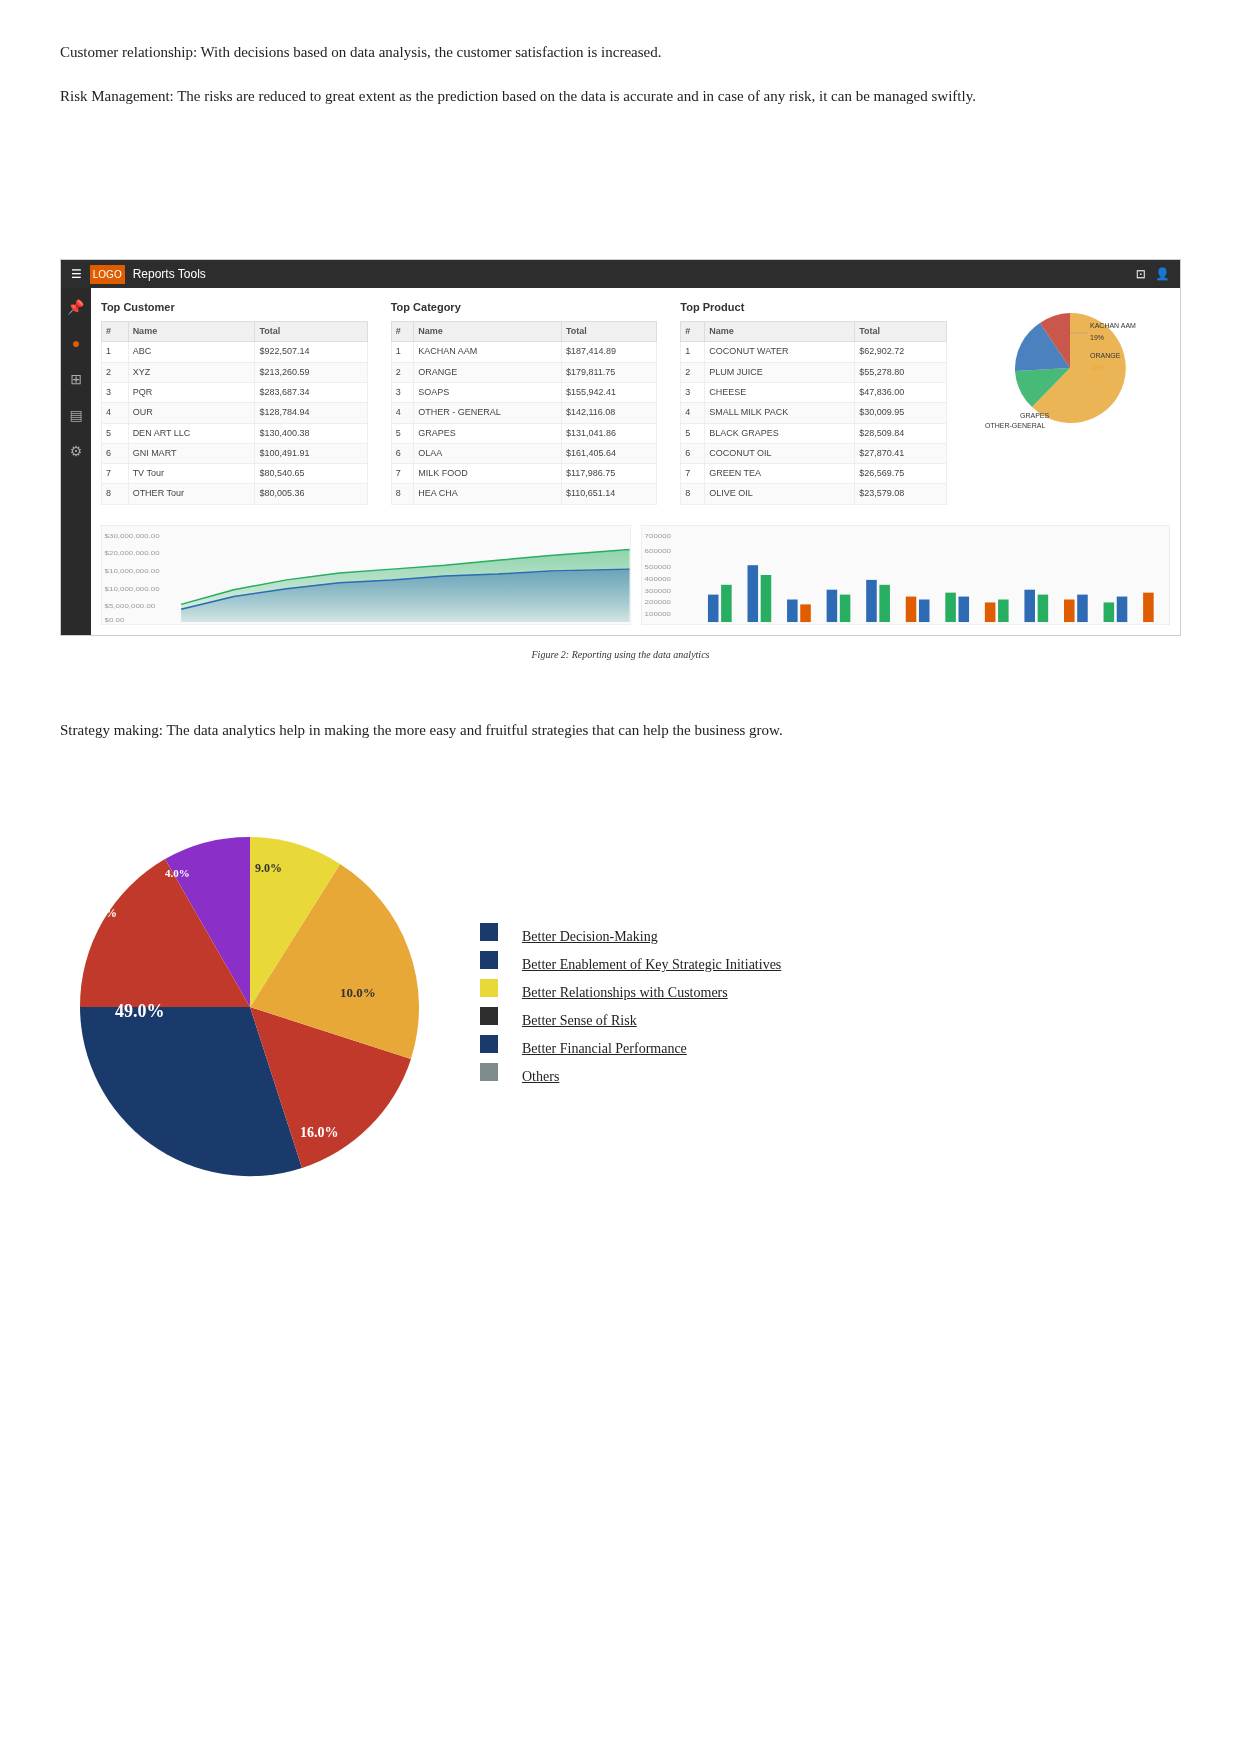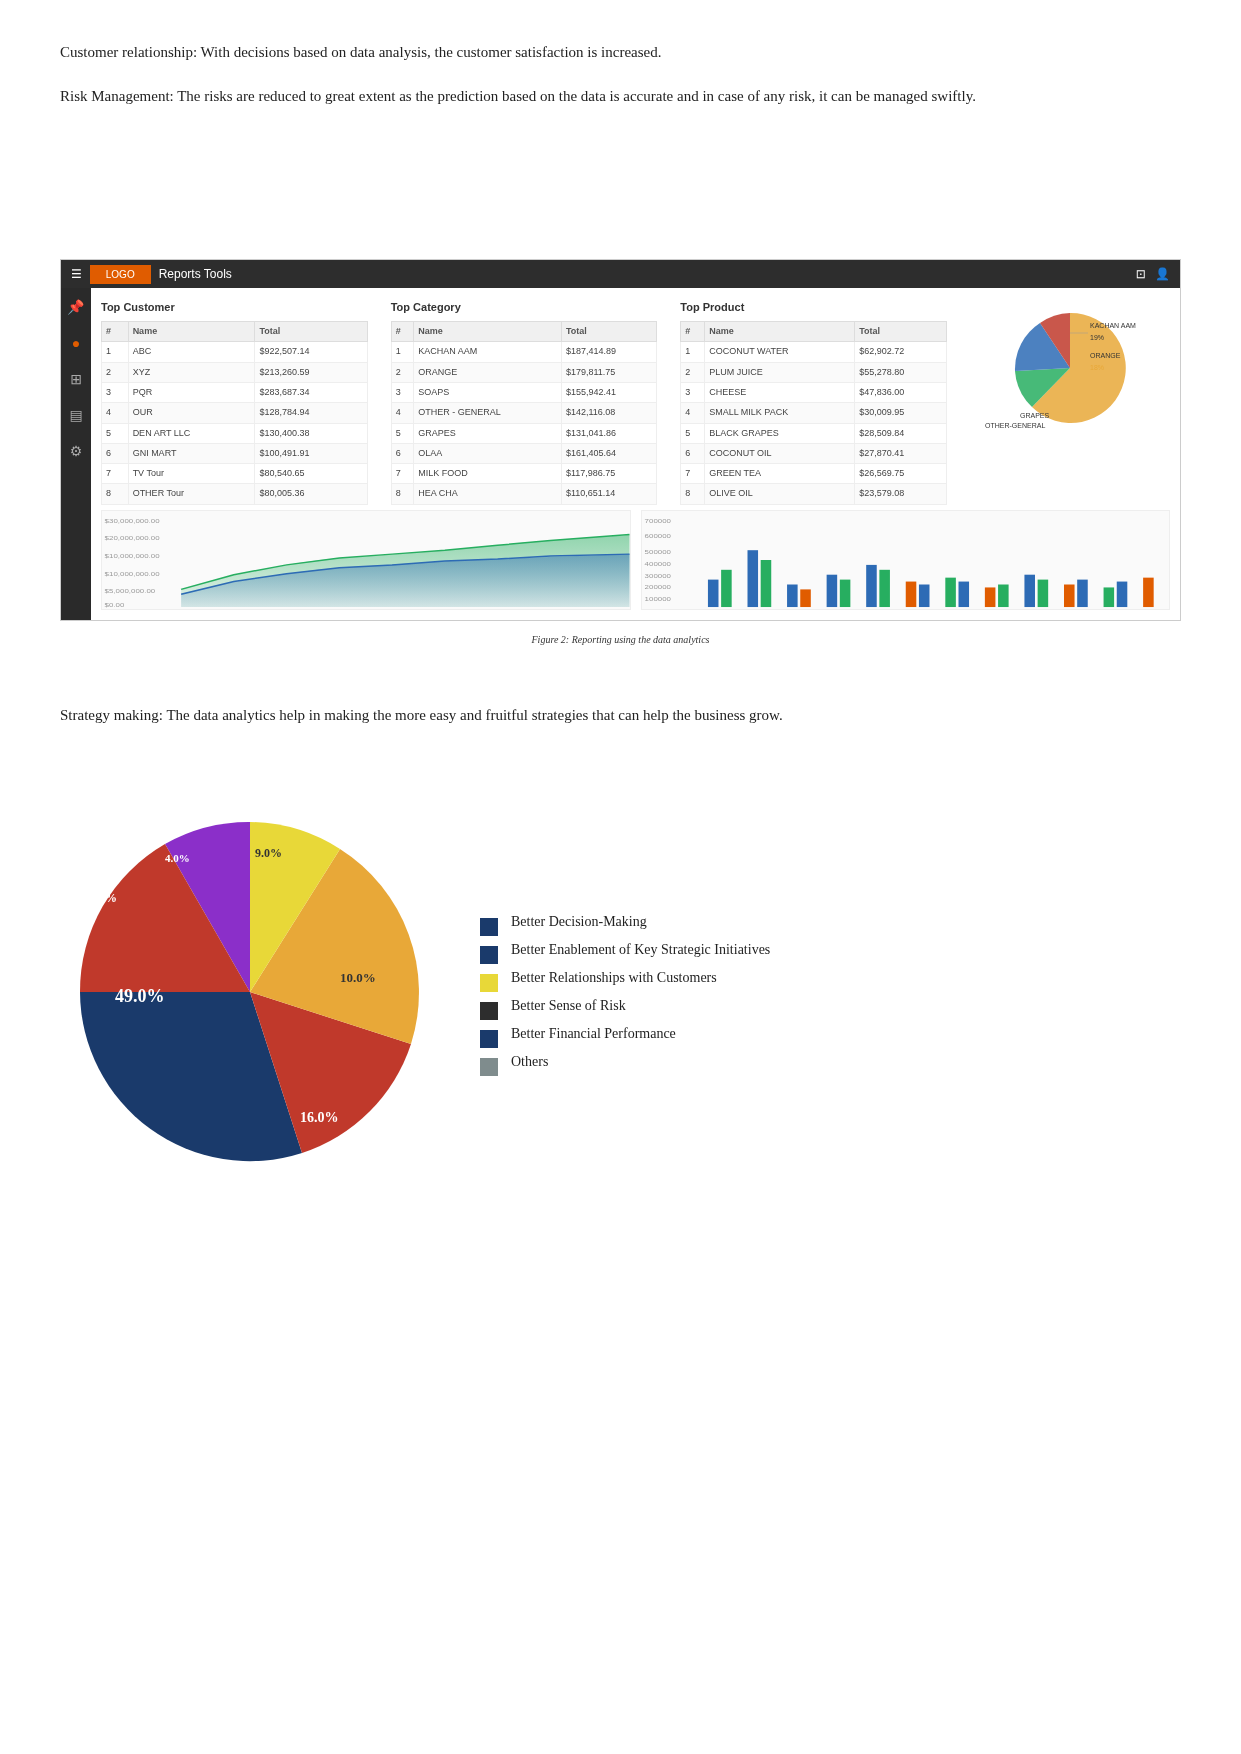--- a/index.html
+++ b/index.html
@@ -79,21 +79,21 @@
       font-size: 16px;
       font-weight: bold;
       color: #333;
       margin-bottom: 10px;
     }
 
     
     .tables-row {
       display: flex;
       gap: 23px;
-      margin-bottom: 5px;
+      margin-bottom: 20px;
     }
 
     .dash-table-section {
       flex: 1;
     }
 
     .dash-table-title {
       font-weight: bold;
       font-size: 11px;
       color: #333;
@@ -183,22 +183,23 @@
     }
 
     .legend-list {
       list-style: none;
       font-size: 14px;
       line-height: 2;
     }
 
     .legend-item {
       display: flex;
-      align-items: flex-end;
-      gap: 13px;
+      align-items: flex-start;
+      gap: 24px;
+      text-decoration: underline;
     }
 
     .legend-color {
       width: 18px;
       height: 18px;
       display: inline-block;
       flex-shrink: 0;
     }
 
     
@@ -224,21 +225,21 @@
 <p class="text-block">Risk Management: The risks are reduced to great extent as the prediction based on the data is accurate and in case of any risk, it can be managed swiftly.</p>
 
 <br><br><br><br>
 
 
 <div class="dashboard-screenshot">
 
   <div class="dash-header">
     <div class="dash-header-left">
       <span>☰</span>
-      <span style="background:#e05c00;color:#fff;padding:1px 16px;font-size:10px;">LOGO</span>
+      <span style="background:#e05c00;color:#fff;padding:1px 3px;font-size:10px;">LOGO</span>
       <span>Reports Tools</span>
     </div>
     <div>
       <span style="margin-right:6px;">⊡</span>
       <span>👤</span>
     </div>
   </div>
 
   <div class="dash-sidebar">
 

